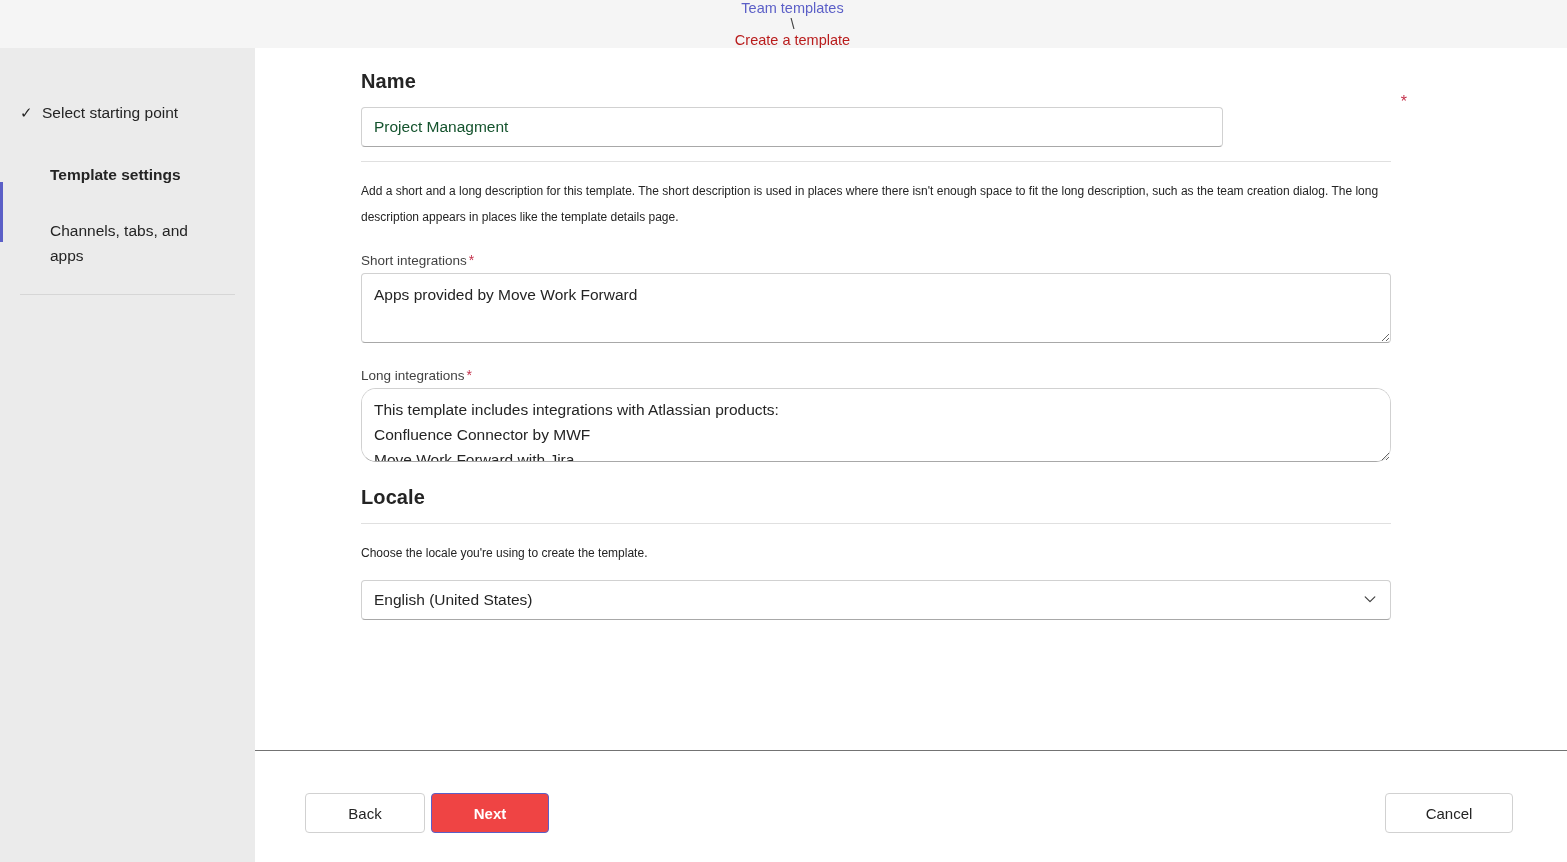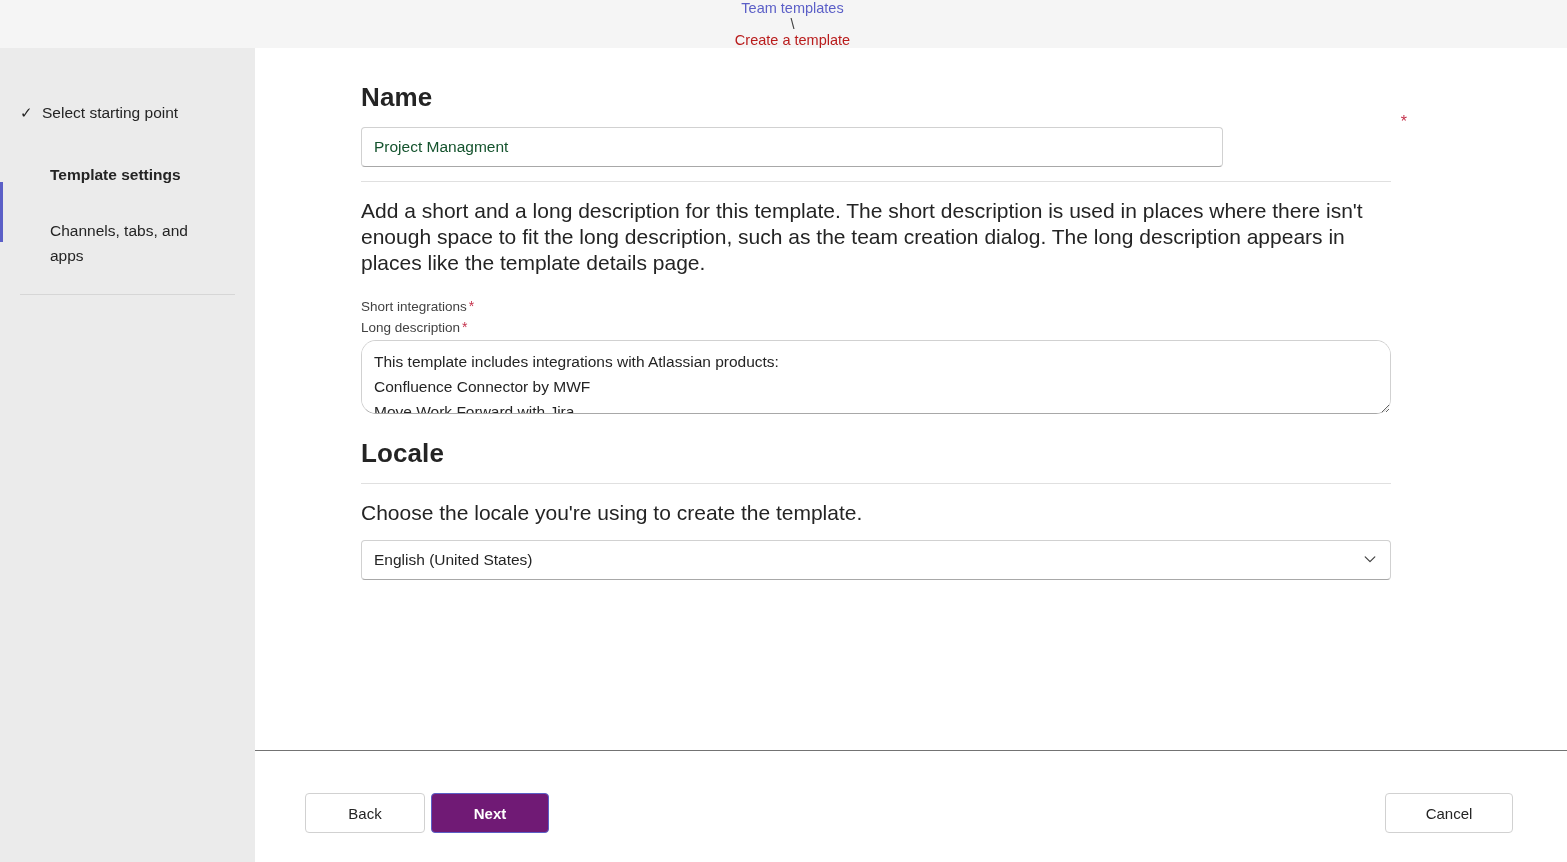--- a/index.html
+++ b/index.html
@@ -111,23 +111,23 @@
     height: 702px;
     background: #ffffff;
     box-sizing: border-box;
     overflow: hidden;
   }
   .inner {
     padding: 22px 0 0 106px;
     box-sizing: border-box;
   }
   h2.section {
-    font-size: 26px;
+    font-size: 20px;
     font-weight: bold;
-    margin: 12px 0 14px 0;
+    margin: 0 0 14px 0;
     color: #242424;
     letter-spacing: 0.1px;
   }
   .field-row {
     position: relative;
     width: 1030px;
   }
   .text-input {
     width: 862px;
     height: 40px;
@@ -154,21 +154,21 @@
     font-size: 14px;
     margin-left: 2px;
   }
   .hr {
     width: 1030px;
     border-top: 1px solid #e0e0e0;
     margin: 14px 0 16px 0;
   }
   .para {
     width: 1030px;
-    font-size: 21px;
+    font-size: 12px;
     line-height: 26px;
     color: #242424;
     margin: 0 0 22px 0;
   }
   .field-label {
     font-size: 13.5px;
     color: #424242;
     margin-bottom: 5px;
   }
   .textarea-wrap {
@@ -245,21 +245,21 @@
     height: 40px;
     box-sizing: border-box;
   }
   .btn-secondary {
     background: #ffffff;
     border: 1px solid #d1d1d1;
     color: #242424;
     min-width: 120px;
   }
   .btn-primary {
-    background: #701a75;
+    background: #ef4444;
     border: 1px solid #5b5fc7;
     color: #ffffff;
     font-weight: bold;
     min-width: 118px;
   }
   .btn-back { position: absolute; left: 50px; top: 42px; }
   .btn-next { position: absolute; left: 176px; top: 42px; }
   .btn-cancel { position: absolute; right: 54px; top: 42px; min-width: 128px; }
 </style>
 </head>
@@ -300,23 +300,26 @@
         <input class="text-input" type="text" value="Project Managment" style="">
         <span class="req-star">*</span>
       </div>
 
       <div class="hr"></div>
       <p class="para">Add a short and a long description for this template. The short description is used in places where there isn't enough space to fit the long description, such as the team creation dialog. The long description appears in places like the template details page.</p>
 
       <div class="field-label">
         <span>Short integrations</span><span class="req-inline">*</span>
       </div>
+      <div class="textarea-wrap">
+        <textarea class="ta short" style="">Apps provided by Move Work Forward</textarea>
+      </div>
 
       <div class="field-label">
-        <span>Long description</span><span class="req-inline">*</span>
+        <span>Long integrations</span><span class="req-inline">*</span>
       </div>
       <div class="textarea-wrap">
         <textarea class="ta long" style="">This template includes integrations with Atlassian products:
 Confluence Connector by MWF
 Move Work Forward with Jira</textarea>
       </div>
 
       <h2 class="section" style="margin-top:4px;">Locale</h2>
       <div class="hr"></div>
       <p class="para" style="margin-bottom:14px;">Choose the locale you're using to create the template.</p>

